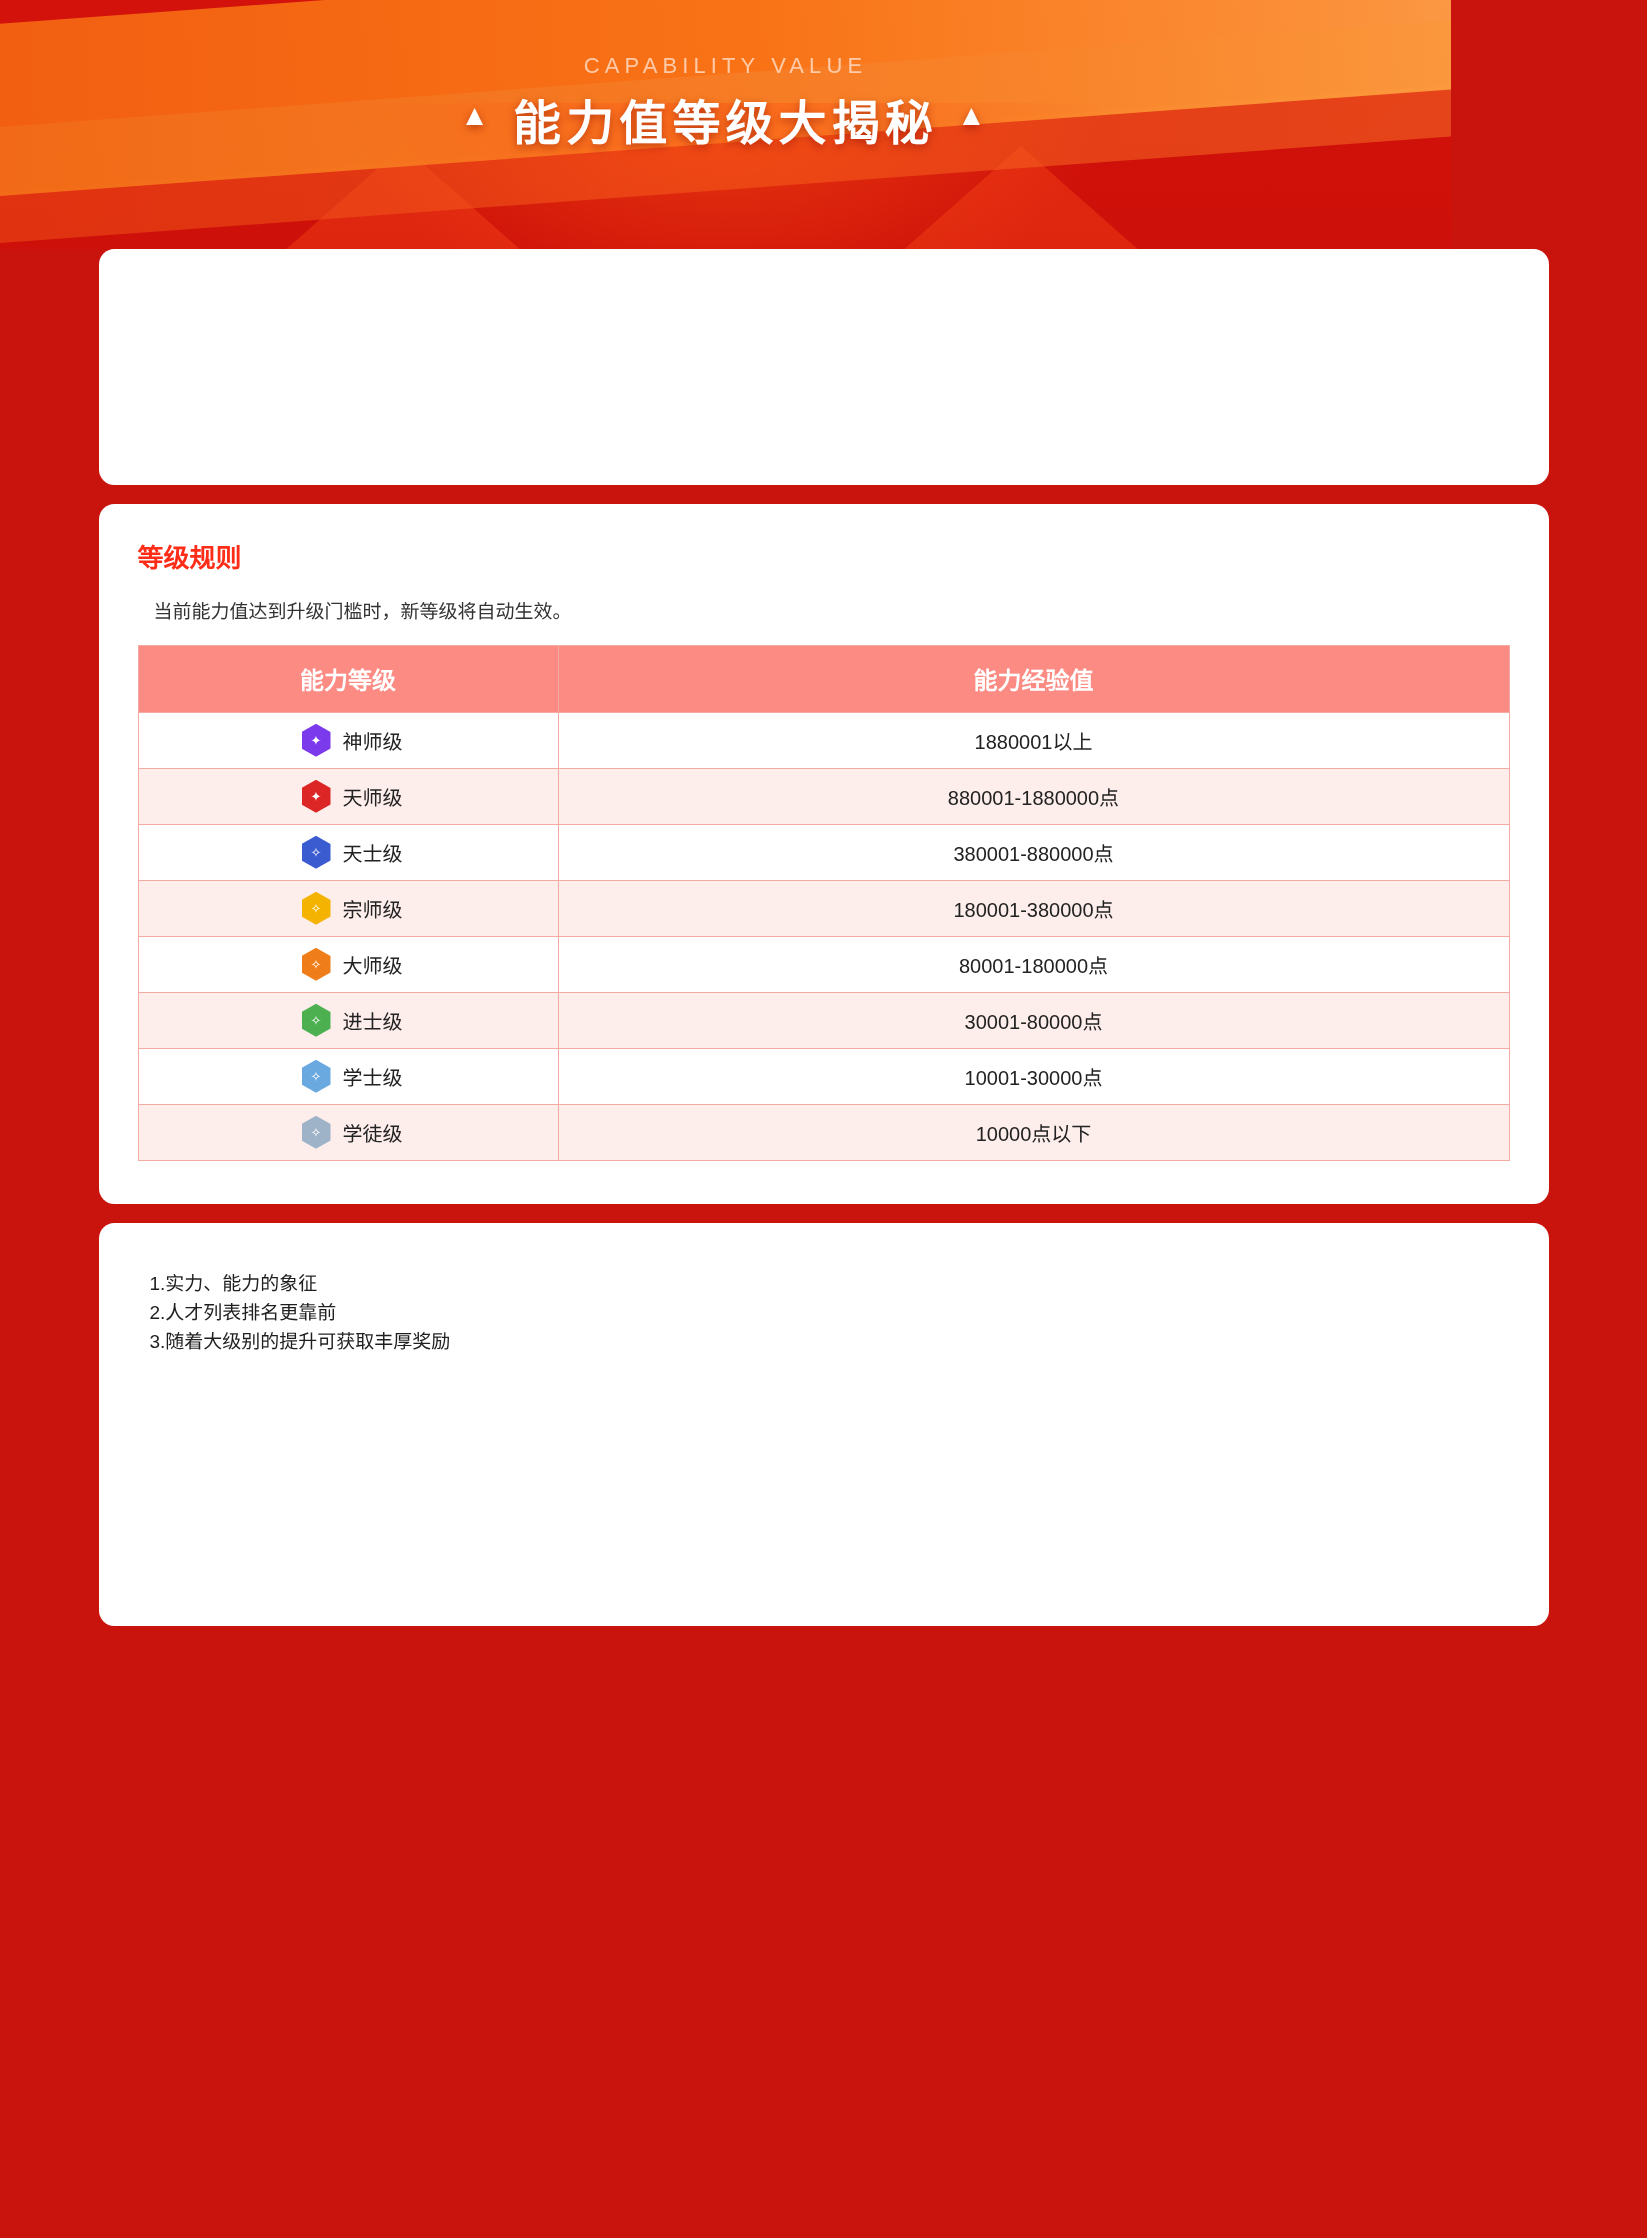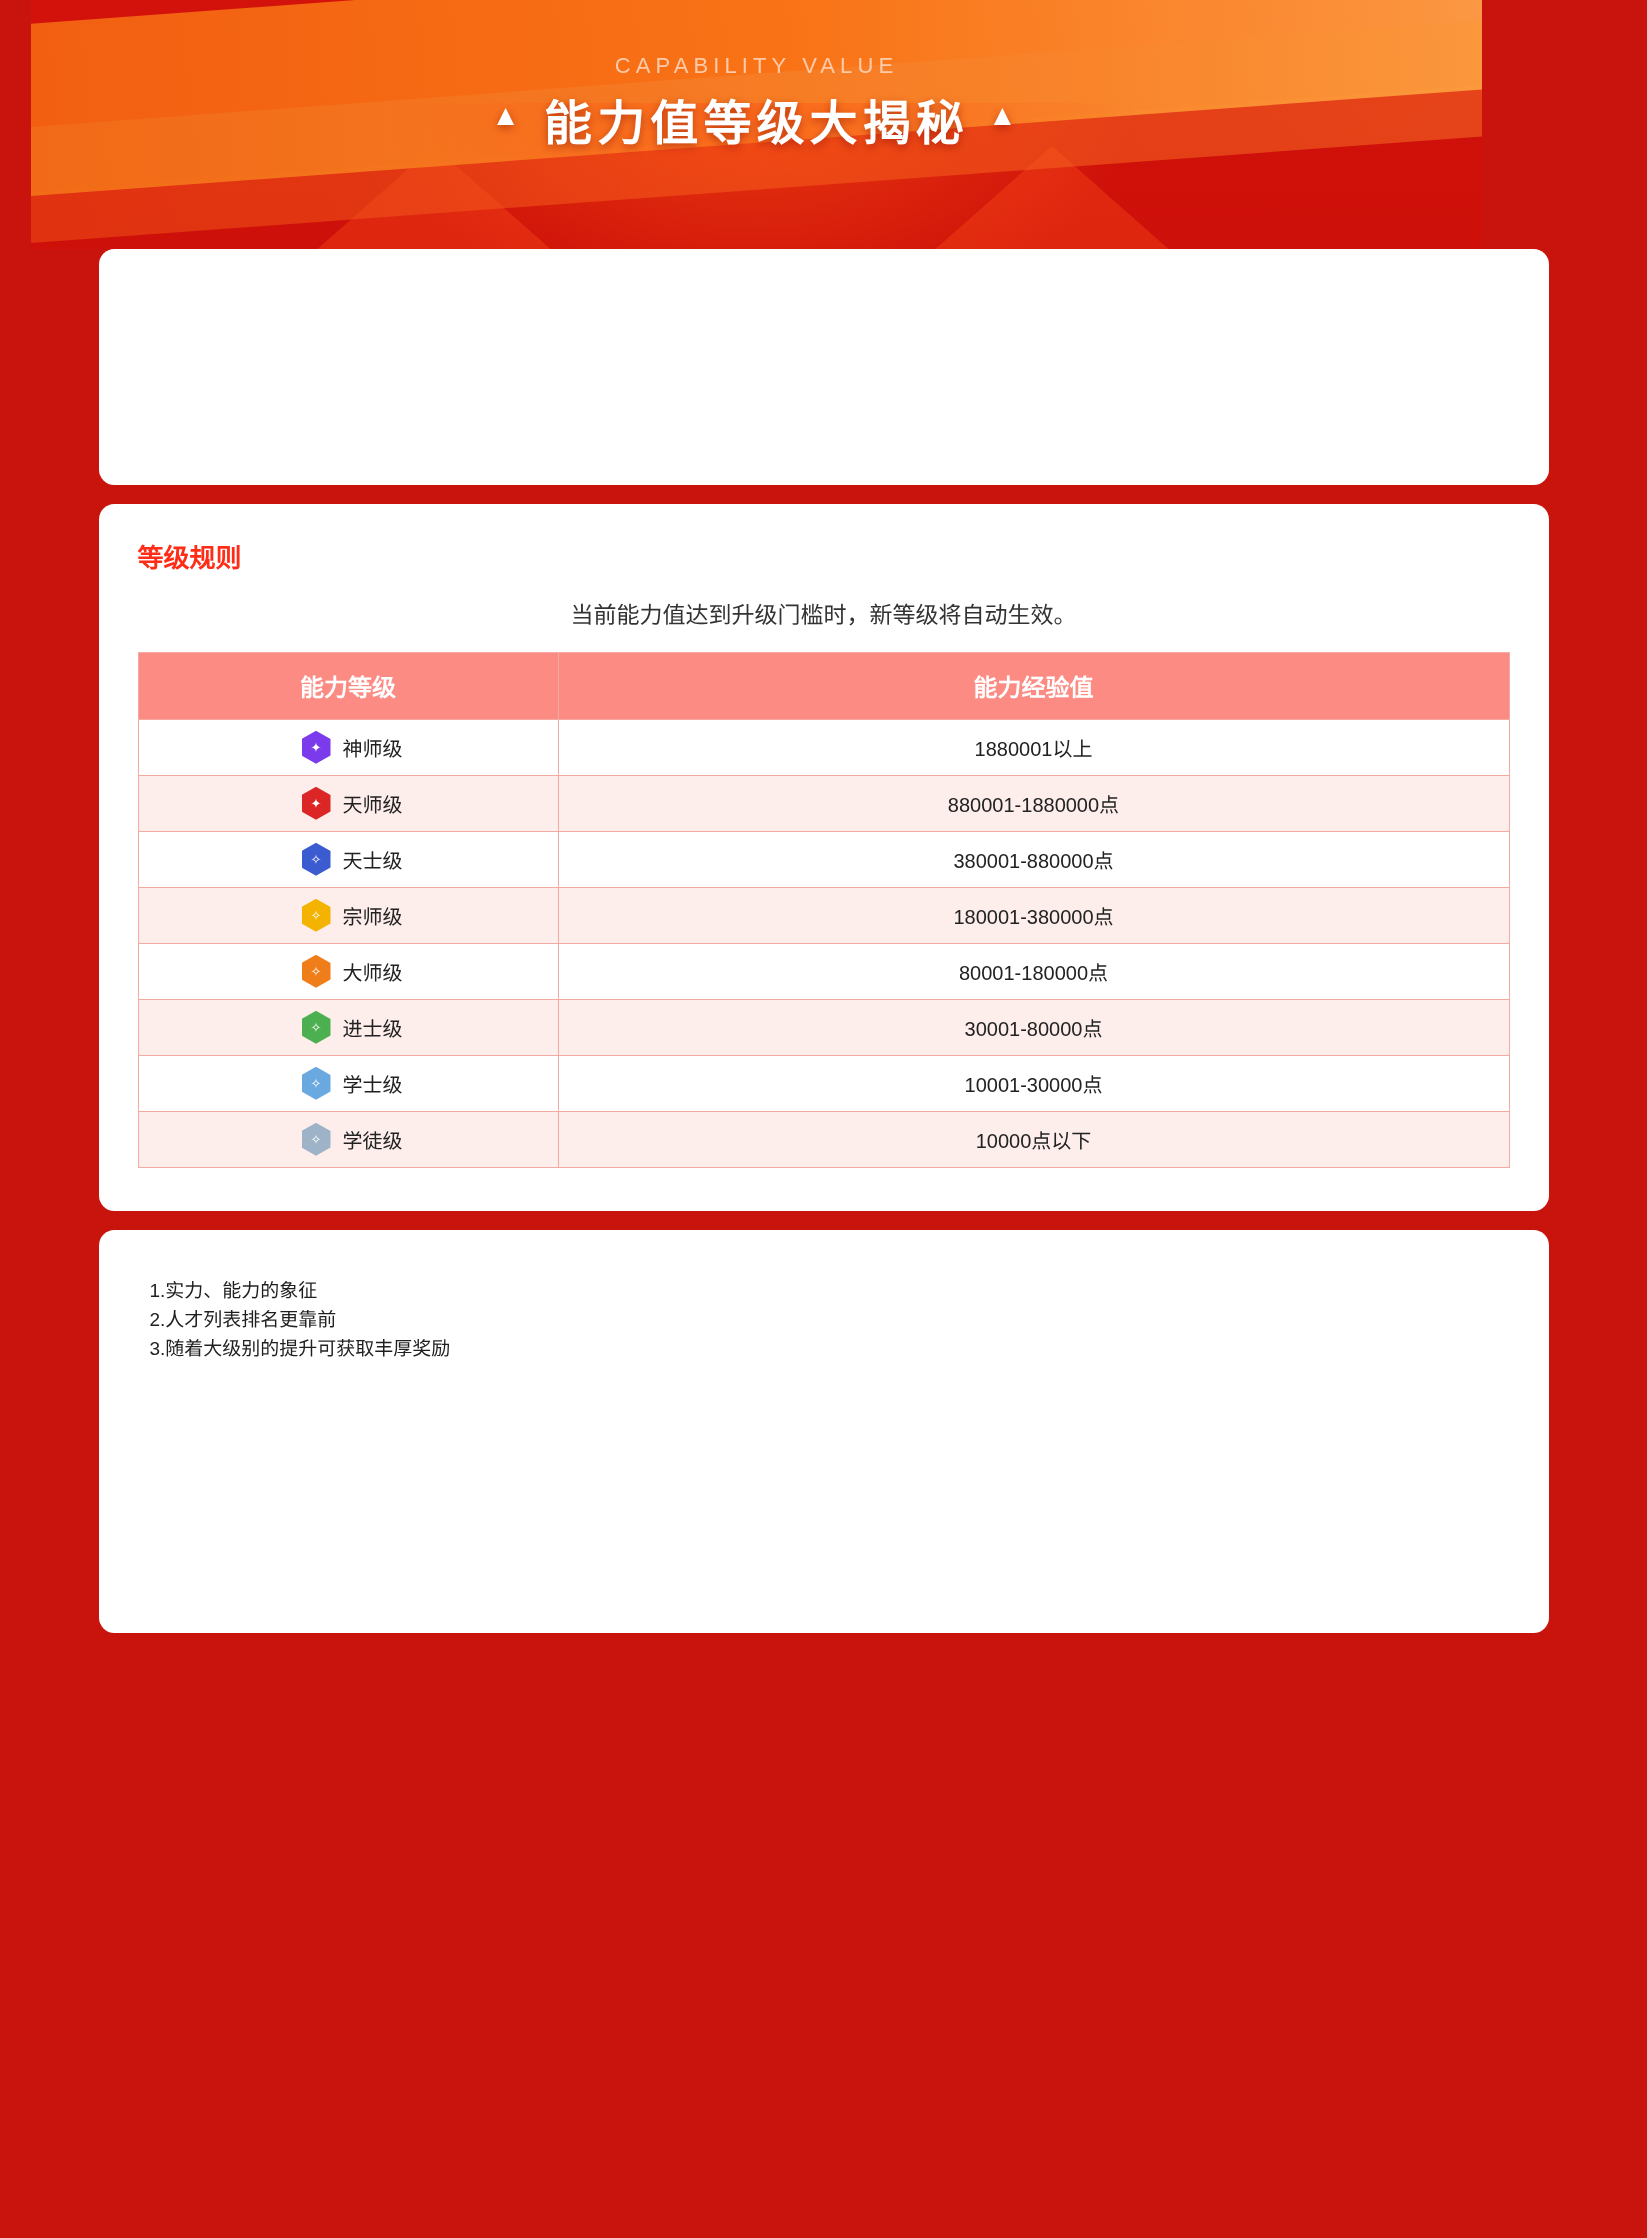--- a/index.html
+++ b/index.html
@@ -15,21 +15,20 @@
     overflow-x: hidden;
   }
 
   
   .banner {
     position: relative;
     width: 1451px;
     height: 249px;
     background: linear-gradient(180deg, #d3120c 0%, #cd1009 100%);
     overflow: hidden;
-    margin-left: 31px;
   }
   .banner .stripe {
     position: absolute;
     left: -172px;
     width: 2059px;
     height: 129px;
     transform: rotate(-4.2deg);
   }
   .banner .stripe-a {
     top: -39px;
@@ -120,23 +119,22 @@
     padding: 33px 39px 43px 39px;
   }
   .section-title {
     color: #ff2d17;
     font-size: 26px;
     font-weight: 700;
     margin: 0 0 22px 0;
   }
   .rules-note {
     color: #333;
-    font-size: 23px;
-    margin: 0 0 22px 0;
-    text-align: center;
+    font-size: 19px;
+    margin: 0 0 22px 16px;
   }
 
   table.level-table {
     width: 100%;
     border-collapse: collapse;
     table-layout: fixed;
   }
   table.level-table th {
     background: #fc8b84;
     color: #ffffff;

